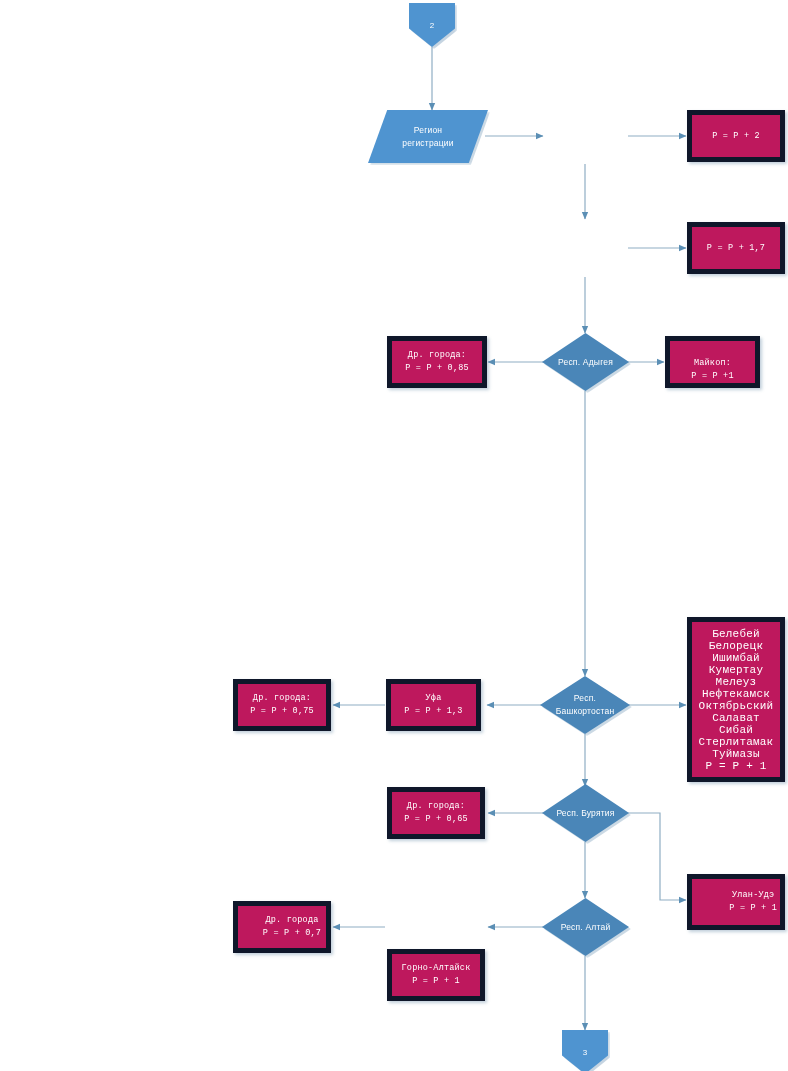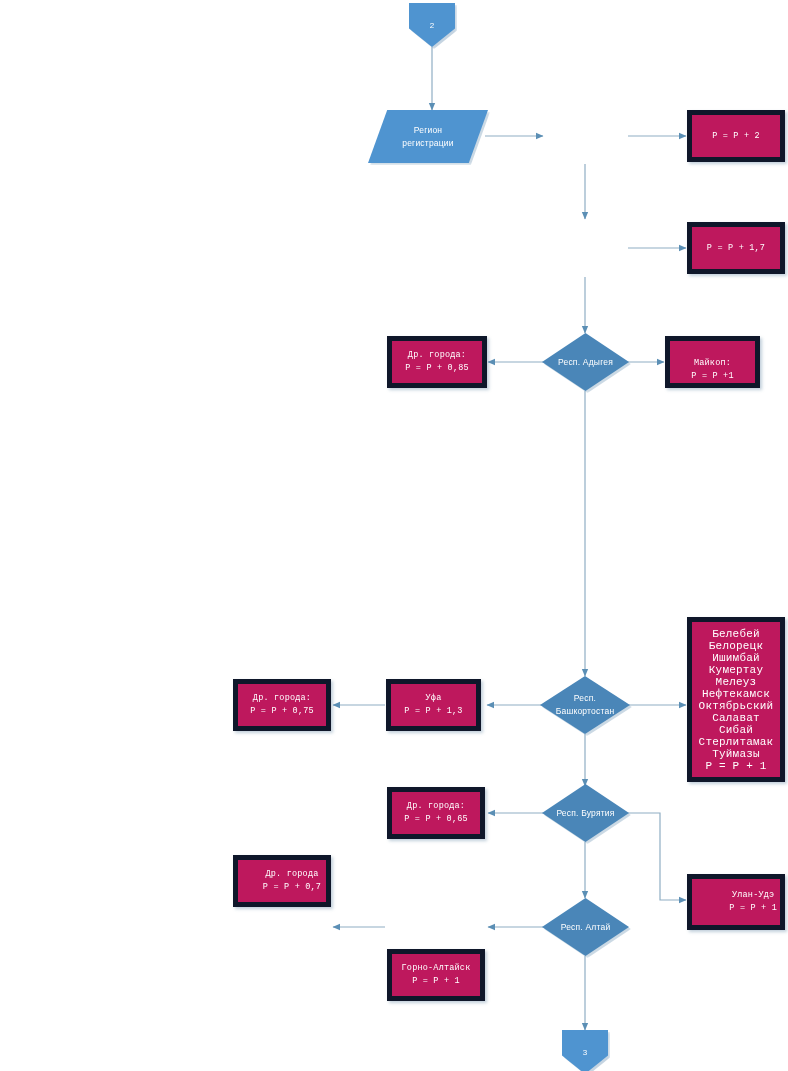--- a/index.html
+++ b/index.html
@@ -263,21 +263,21 @@
 
   <div class="node diamond" style="left:542px; top:898px; width:87px; height:58px;">
     <span class="glow"></span>
     <span class="shape"></span>
     <span class="txt">Респ. Алтай</span>
   </div>
   <div class="node rect" style="left:387px; top:949px; width:98px; height:52px;text-align:center;">
     <span class="txt">Горно-Алтайск
 P = P + 1</span>
   </div>
-  <div class="node rect" style="left:233px; top:855px; width:98px; height:52px;padding-left:20px;">
+  <div class="node rect" style="left:233px; top:901px; width:98px; height:52px;padding-left:20px;">
     <span class="txt">Др. города
 P = P + 0,7</span>
   </div>
 
   <div class="node pent" style="left:562px; top:1030px; width:46px; height:44px;">
     <span class="glow"></span>
     <span class="shape"></span>
     <span class="txt">3</span>
   </div>
 

